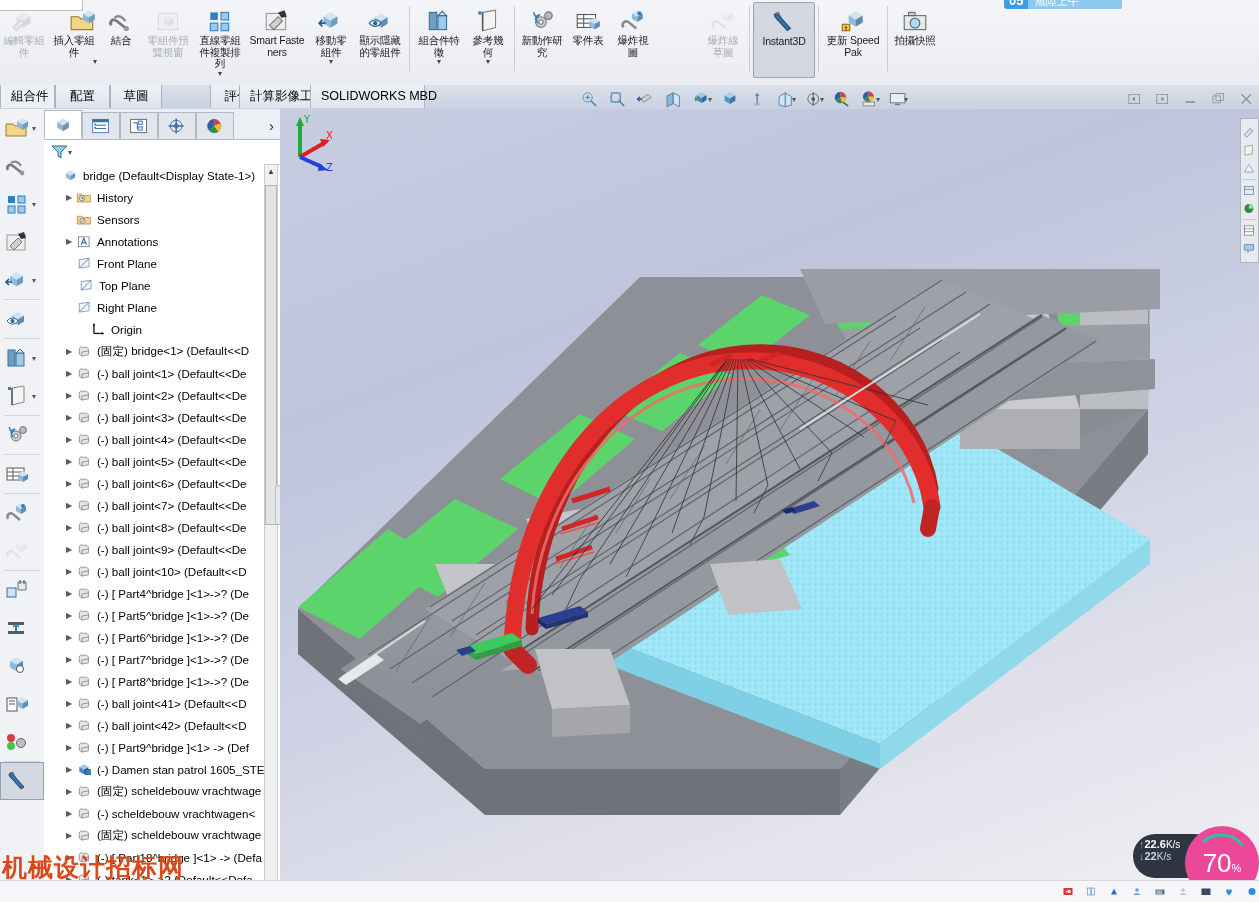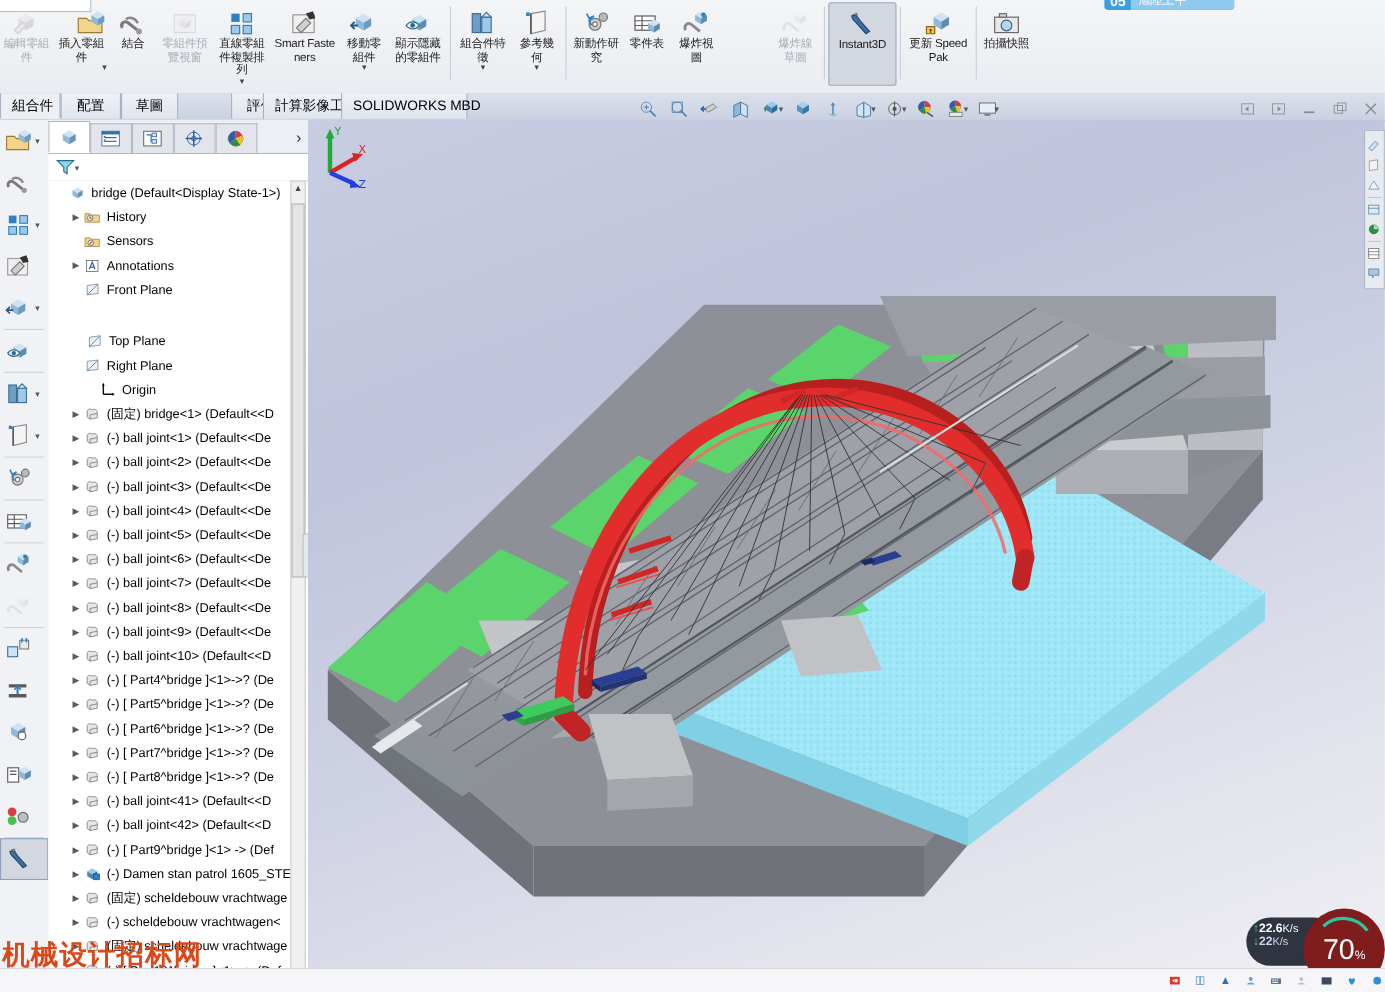--- a/index.html
+++ b/index.html
@@ -107,21 +107,21 @@
           font-family:"DejaVu Sans",sans-serif;line-height:25px;}
   #wm .l2{font-size:15px;font-weight:bold;color:#e11d1d;letter-spacing:1px;
           font-family:"DejaVu Sans",sans-serif;line-height:17px;}
   
   #netw{position:absolute;right:6px;bottom:16px;width:120px;height:58px;}
   #netpill{position:absolute;left:0;top:6px;width:84px;height:44px;background:#2e3440;
            border-radius:22px;color:#fff;font-size:11px;padding:4px 6px;box-sizing:border-box;}
   #netpill .up{color:#fff;}
   #netpill .dn{color:#cfd6e4;}
   #netpill .k{font-size:10px;}
-  #netdial{position:absolute;right:-6px;top:-2px;width:74px;height:74px;background:#7f1d1d;border-radius:50%;}
+  #netdial{position:absolute;right:-6px;top:-2px;width:74px;height:74px;background:#ec4899;border-radius:50%;}
   #netdial .pc{position:absolute;left:0;top:22px;width:74px;text-align:center;color:#fff;font-size:26px;}
   #netdial .pc small{font-size:11px;}
   
   #taskbar{position:absolute;left:0;bottom:0;width:1259px;height:22px;background:#f6f6f8;
            border-top:1px solid #d8dae0;display:flex;align-items:center;padding-left:1062px;box-sizing:border-box;gap:10px;}
   .tbi{width:15px;height:15px;display:inline-block;}
   
   #topbadge{position:absolute;left:1004px;top:-8px;width:118px;height:17px;
             background:#3a9ee0;border-radius:3px;display:flex;align-items:center;overflow:hidden;}
   #topbadge .num{color:#fff;font-weight:bold;font-size:13px;padding:0 5px;}
@@ -677,21 +677,21 @@
         <span class="tlbl">Annotations</span>
       </div>
       <div class="tr" style="padding-left: 18px;">
         <span class="tw"></span>
         <svg viewBox="0 0 26 24" width="17" height="17" class="ticon">
           <path d="M5 6 L20 4 L20 17 L5 19 Z" fill="#eef3f8" stroke="#5a7b99" stroke-width="1"></path>
           <line x1="5" y1="19" x2="20" y2="4" stroke="#5a7b99" stroke-width="1.2"></line>
         </svg>
         <span class="tlbl">Front Plane</span>
       </div>
-      <div class="tr" style="padding-left: 20px; margin-top: 25px;">
+      <div class="tr" style="padding-left: 20px;">
         <span class="tw"></span>
         <svg viewBox="0 0 26 24" width="17" height="17" class="ticon">
           <path d="M5 6 L20 4 L20 17 L5 19 Z" fill="#eef3f8" stroke="#5a7b99" stroke-width="1"></path>
           <line x1="5" y1="19" x2="20" y2="4" stroke="#5a7b99" stroke-width="1.2"></line>
         </svg>
         <span class="tlbl">Top Plane</span>
       </div>
       <div class="tr" style="padding-left: 18px;">
         <span class="tw"></span>
         <svg viewBox="0 0 26 24" width="17" height="17" class="ticon">

